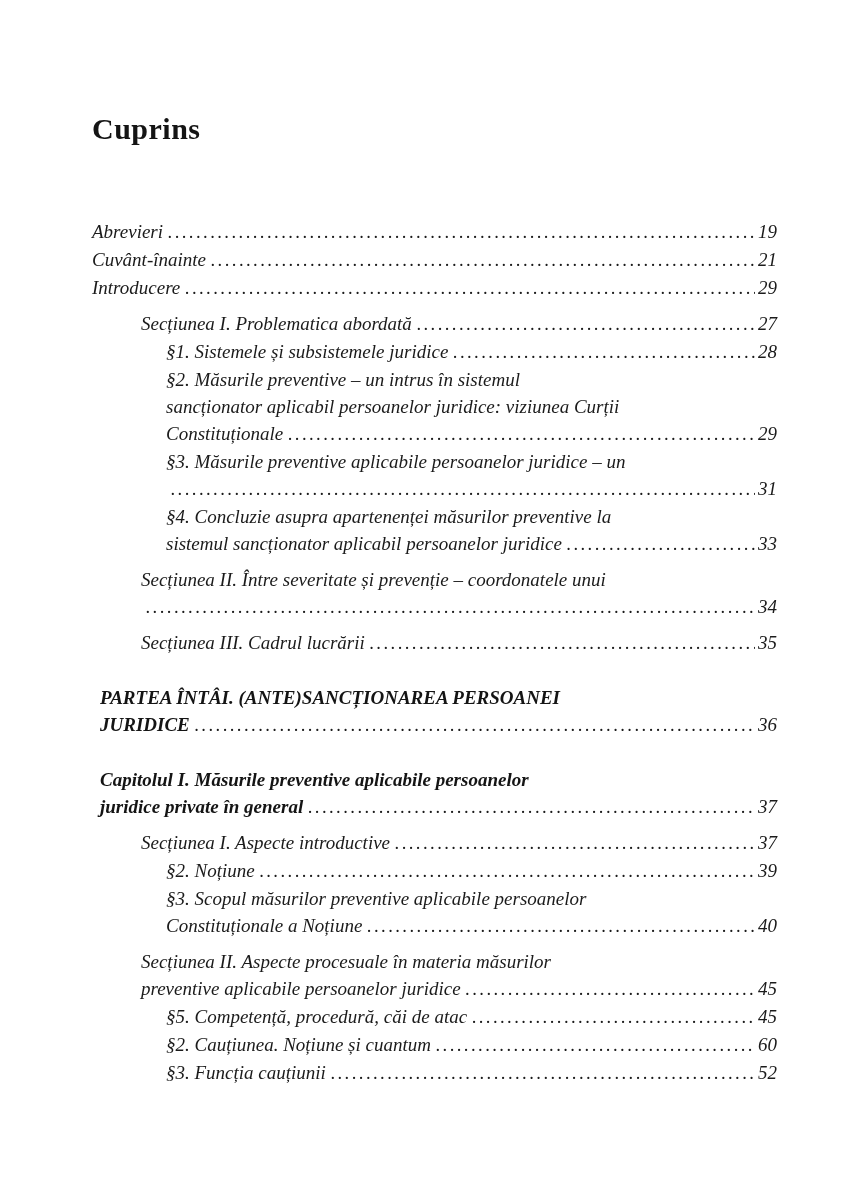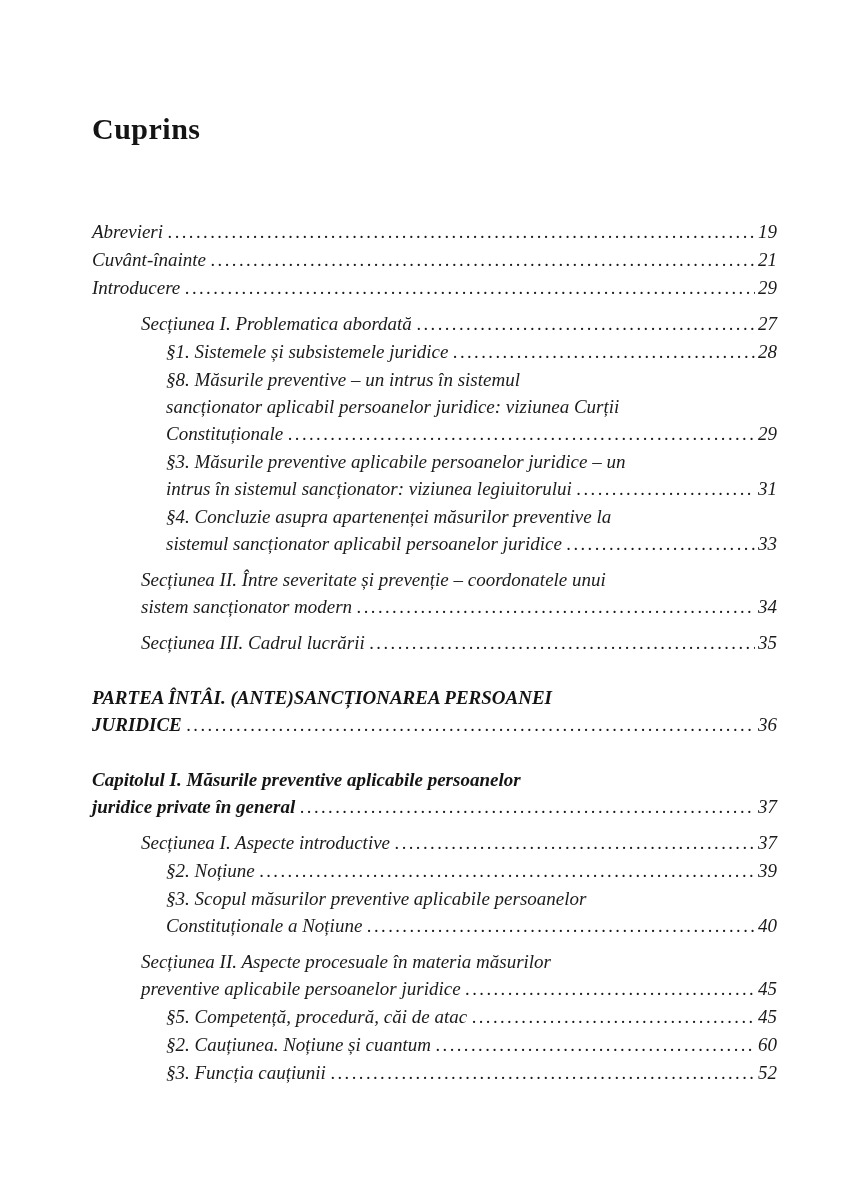--- a/index.html
+++ b/index.html
@@ -19,21 +19,21 @@
     padding-top: 110px;
     text-align: left;
     font-size: 30px;
     line-height: 38px;
     font-weight: bold;
     letter-spacing: 0.5px;
     color: #141414;
   }
   .toc { margin-top: 70px; }
   .entry { margin: 0; }
-  .entry.gap { margin-top: 27px; }
+  .entry.gap { margin-top: 27px; margin-left: 8px; }
   .entry.bold .txt { font-weight: bold; color: #141414; }
   .entry.i1 { padding-left: 49px; margin-top: 8px; }
   .entry.i2 { padding-left: 74px; }
   .toc-line {
     display: flex;
     align-items: baseline;
     font-size: 19px;
     line-height: 27px;
     white-space: nowrap;
     font-style: italic;
@@ -90,57 +90,55 @@
       </div>
       <div class="entry i2">
         <div class="toc-line">
           <span class="txt">§1. Sistemele și subsistemele juridice</span>
           <span class="dots"></span>
           <span class="pg">28</span>
         </div>
       </div>
       <div class="entry i2">
         <div class="toc-line">
-          <span class="txt">§8. Măsurile preventive – un intrus în sistemul</span>
+          <span class="txt">§2. Măsurile preventive – un intrus în sistemul</span>
         </div>
         <div class="toc-line">
           <span class="txt">sancționator aplicabil persoanelor juridice: viziunea Curții</span>
         </div>
         <div class="toc-line">
           <span class="txt">Constituționale</span>
           <span class="dots"></span>
           <span class="pg">29</span>
         </div>
       </div>
       <div class="entry i2">
         <div class="toc-line">
           <span class="txt">§3. Măsurile preventive aplicabile persoanelor juridice – un</span>
         </div>
         <div class="toc-line">
-          <span class="txt">intrus în sistemul sancționator: viziunea legiuitorului</span>
           <span class="dots"></span>
           <span class="pg">31</span>
         </div>
       </div>
       <div class="entry i2">
         <div class="toc-line">
           <span class="txt">§4. Concluzie asupra apartenenței măsurilor preventive la</span>
         </div>
         <div class="toc-line">
           <span class="txt">sistemul sancționator aplicabil persoanelor juridice</span>
           <span class="dots"></span>
           <span class="pg">33</span>
         </div>
       </div>
       <div class="entry i1">
         <div class="toc-line">
           <span class="txt">Secțiunea II. Între severitate și prevenție – coordonatele unui</span>
         </div>
         <div class="toc-line">
-          <span class="txt">sistem sancționator modern</span>
           <span class="dots"></span>
           <span class="pg">34</span>
         </div>
       </div>
       <div class="entry i1">
         <div class="toc-line">
           <span class="txt">Secțiunea III. Cadrul lucrării</span>
           <span class="dots"></span>
           <span class="pg">35</span>
         </div>

